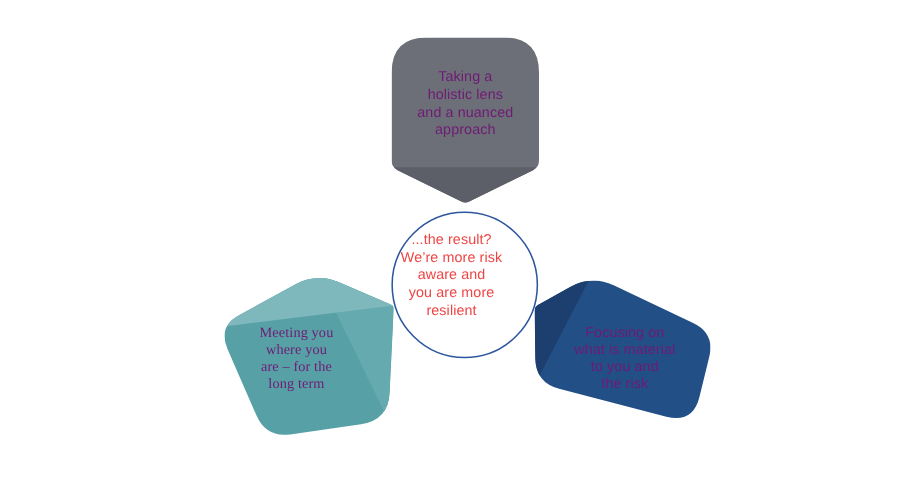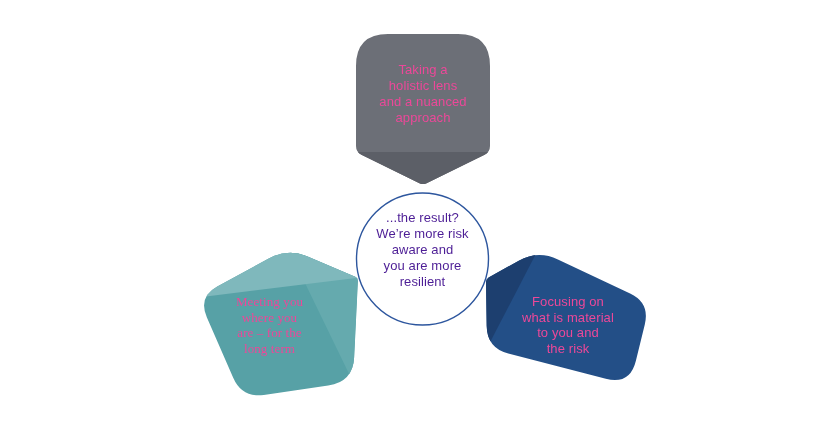--- a/index.html
+++ b/index.html
@@ -20,24 +20,24 @@
     left: 0;
     top: 0;
   }
   .node-label {
     position: absolute;
     text-align: center;
     white-space: pre-line;
     font-size: 13px;
     line-height: 16px;
     letter-spacing: 0.1px;
-    color: #ec4899;
+    color: #701a75;
   }
   .label-top        { left: 353px; top: 62px;  width: 140px; }
-  .label-center     { left: 352px; top: 210px; width: 141px; color: #4c1d95; }
+  .label-center     { left: 340px; top: 210px; width: 141px; color: #ef4444; }
   .label-bottom-left  { left: 199px; top: 294px; width: 141px; line-height: 15.5px; font-family: Liberation Serif, serif; }
   .label-bottom-right { left: 497px; top: 294px; width: 142px; line-height: 15.5px; }
 </style>
 </head>
 <body>
 
 <div class="stage">
 
   <svg width="833" height="436" viewBox="0 0 833 436">
     <defs>

